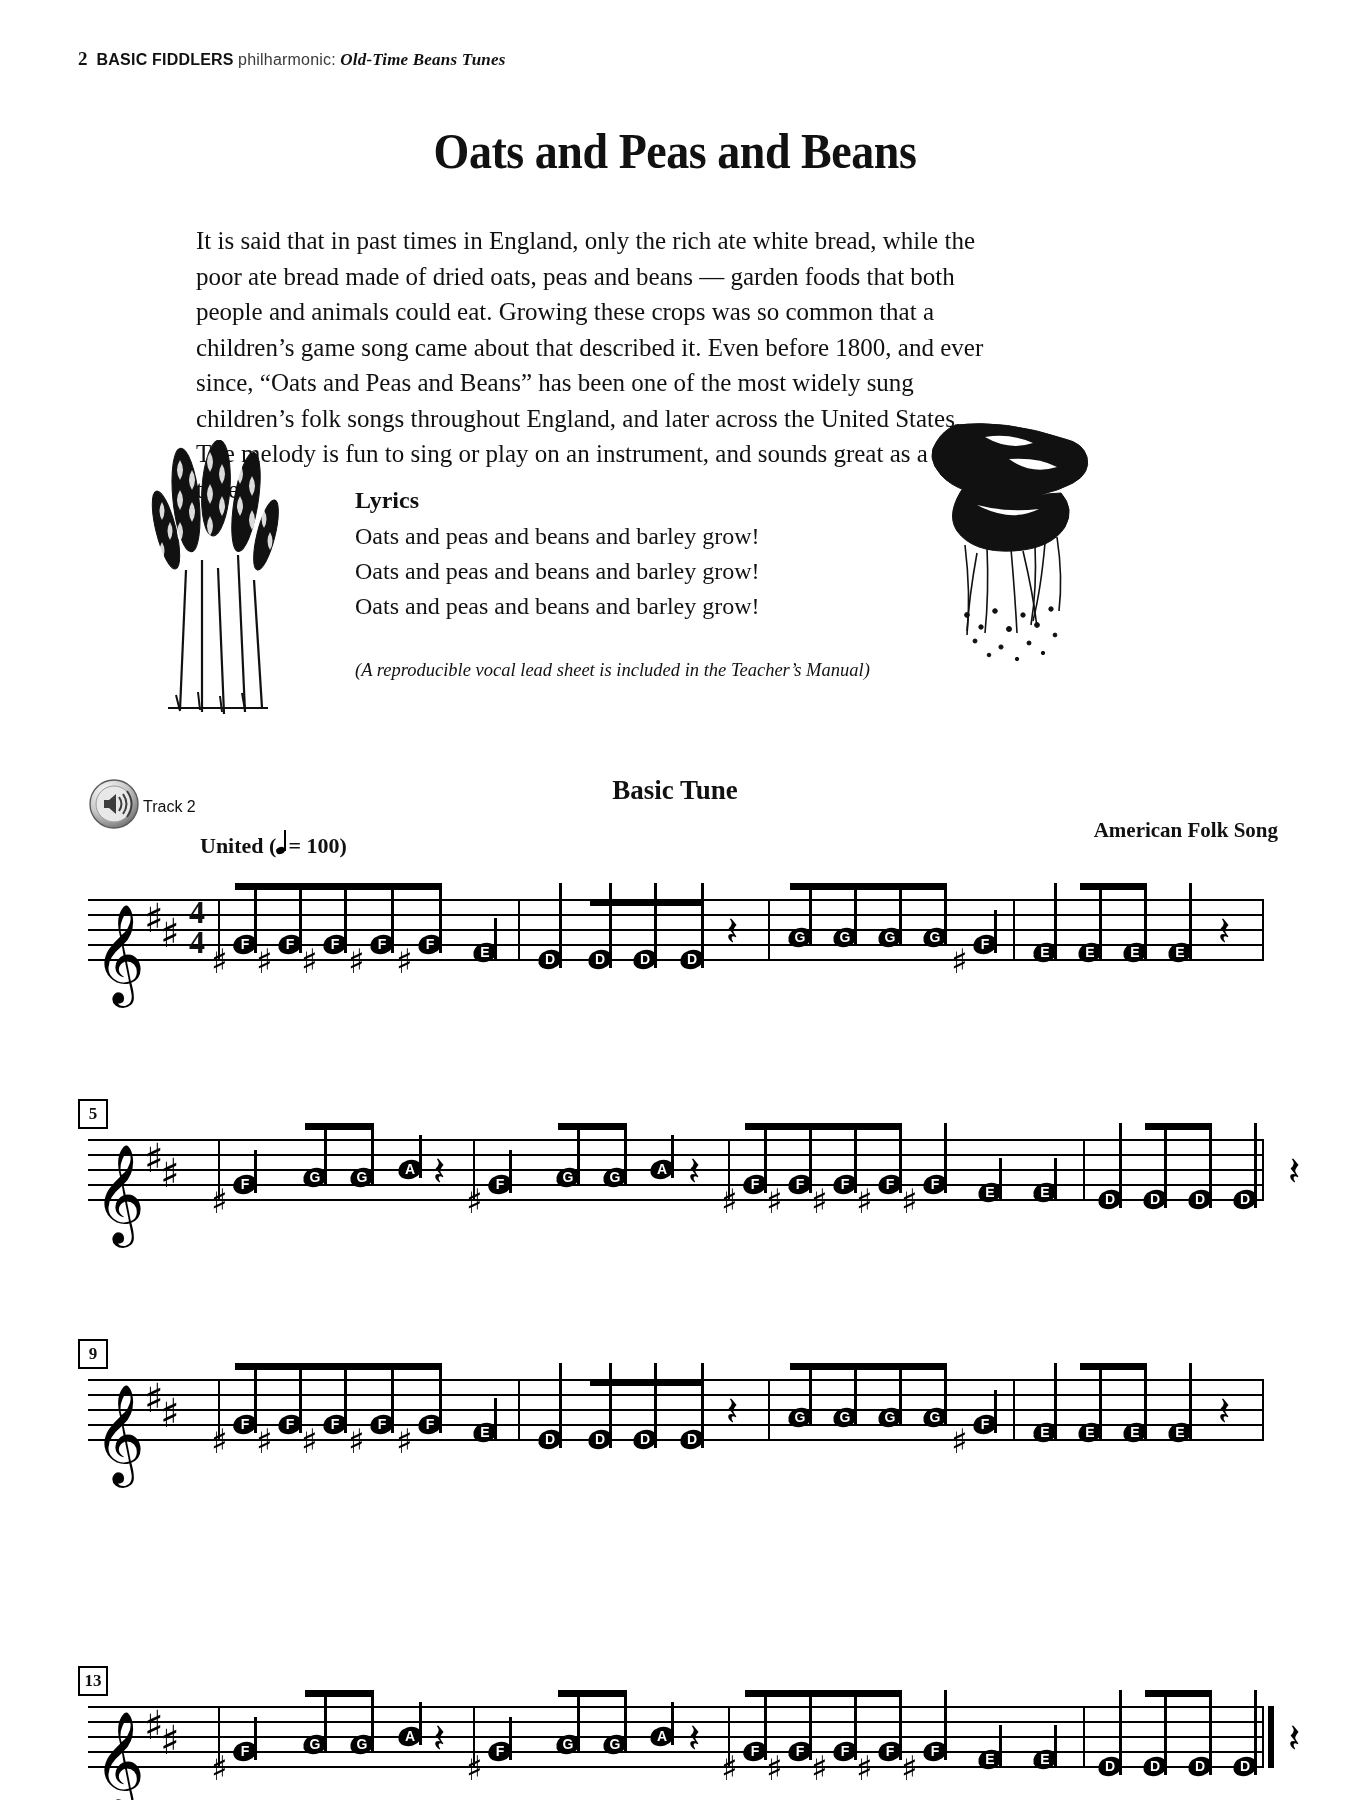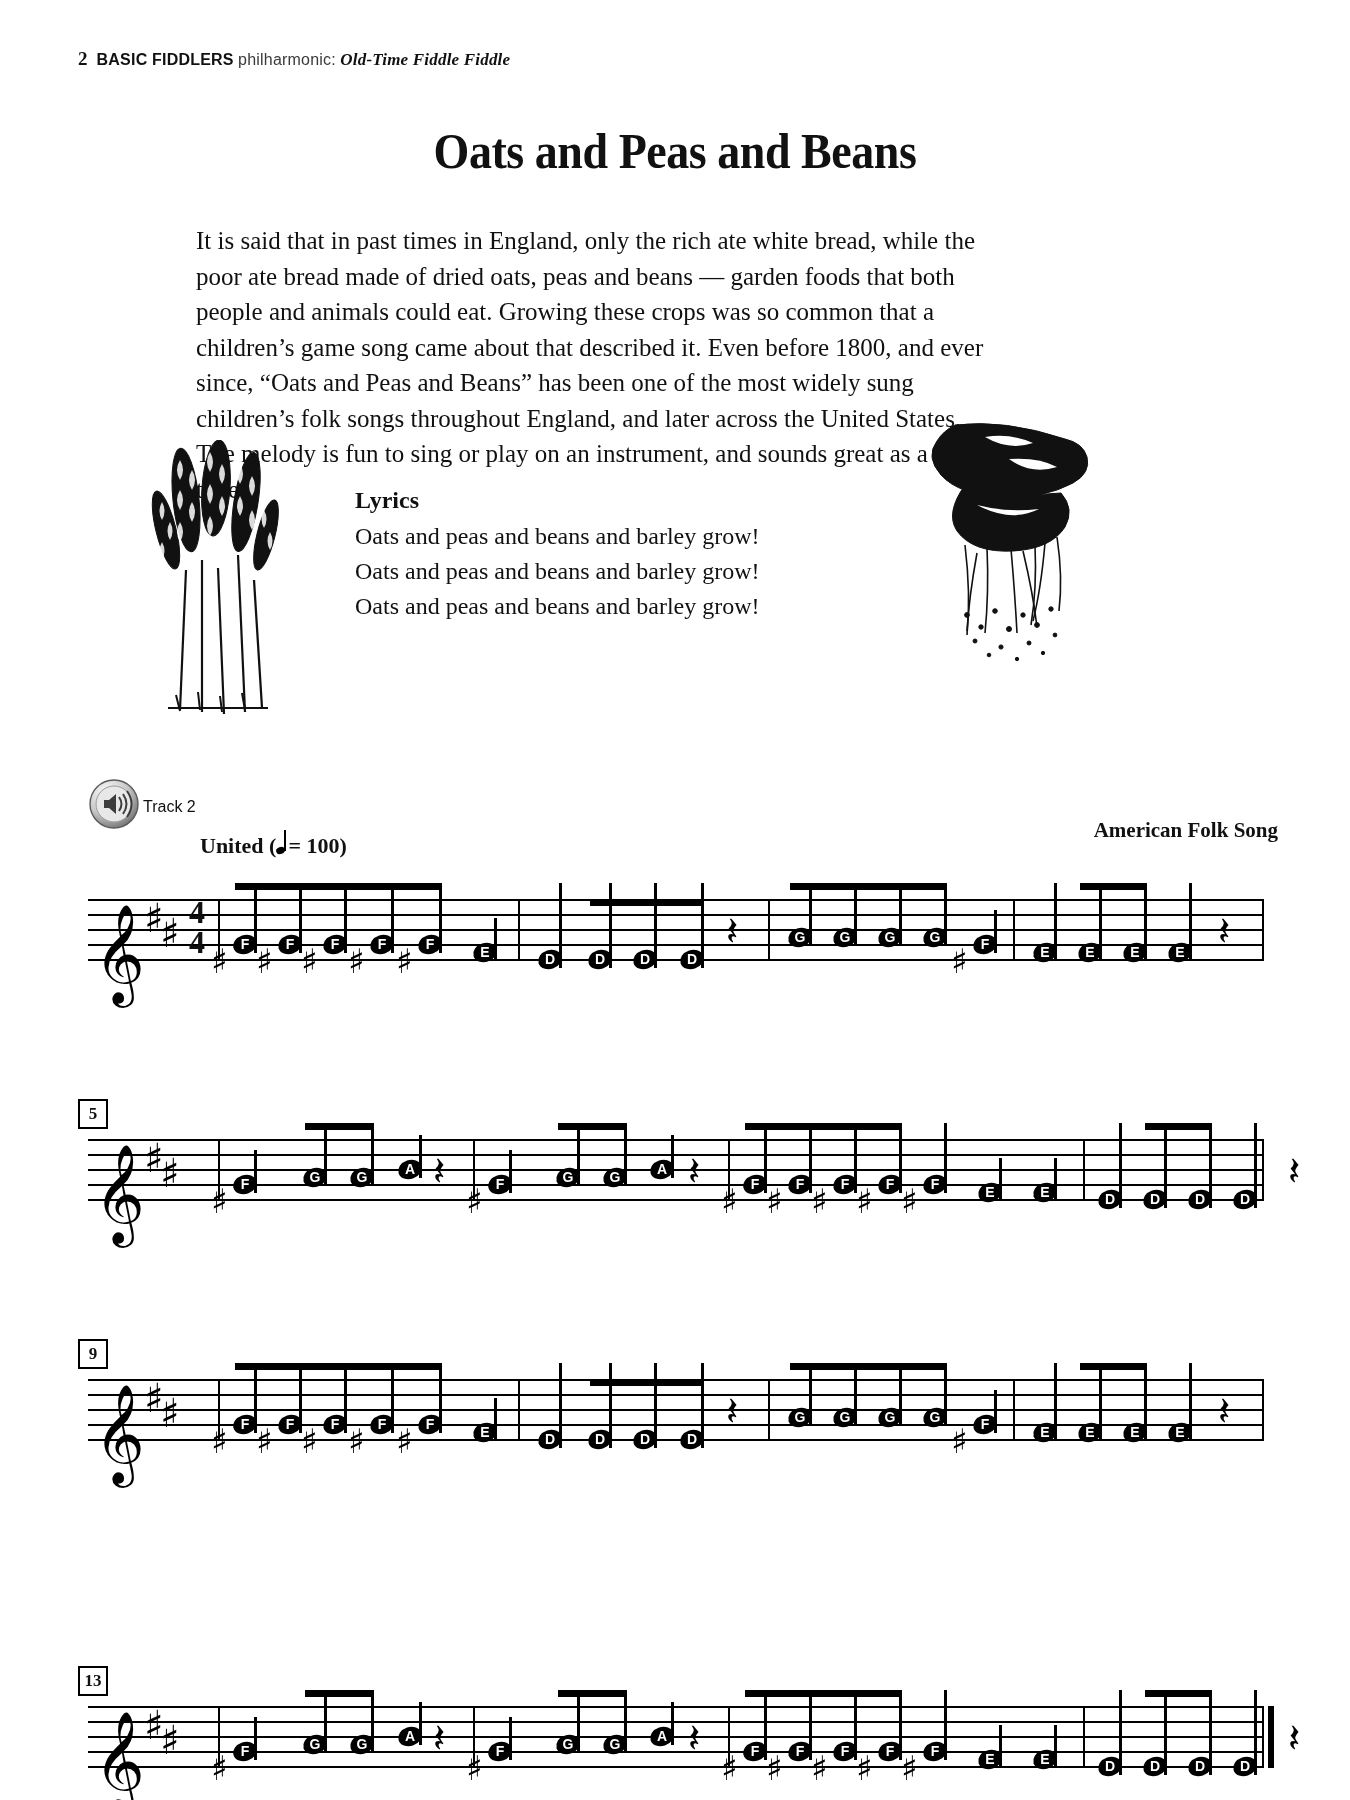--- a/index.html
+++ b/index.html
@@ -142,21 +142,21 @@
     position:absolute;font-size:40px;line-height:0;
     font-family:"DejaVu Sans",sans-serif;color:#000;
   }
 </style>
 </head>
 <body>
 
 <div class="page">
 
   <div class="runhead">
-    <span class="pgnum">2</span>&nbsp;&nbsp;<span class="basic">BASIC FIDDLERS</span>&nbsp;<span class="phil">philharmonic:</span>&nbsp;<span class="subt">Old-Time Fiddle Fiddle</span>
+    <span class="pgnum">2</span>&nbsp;&nbsp;<span class="basic">BASIC FIDDLERS</span>&nbsp;<span class="phil">philharmonic:</span>&nbsp;<span class="subt">Old-Time Beans Tunes</span>
   </div>
 
   <h1 class="title">Oats and Peas and Beans</h1>
 
   <p class="intro">It is said that in past times in England, only the rich ate white bread, while the poor ate bread made of dried oats, peas and beans — garden foods that both people and animals could eat. Growing these crops was so common that a children’s game song came about that described it. Even before 1800, and ever since, “Oats and Peas and Beans” has been one of the most widely sung children’s folk songs throughout England, and later across the United States. The melody is fun to sing or play on an instrument, and sounds great as a fiddle tune.</p>
 
   <svg class="ill ill-wheat" viewBox="0 0 145 280">
     <g fill="#111" stroke="#111">
       <path d="M30 270 L36 130" stroke-width="2.2" fill="none"></path>
       <path d="M52 272 L52 120" stroke-width="2.2" fill="none"></path>
@@ -234,38 +234,40 @@
     </g>
   </svg>
 
   <div class="lyrics">
     <div class="lyr-head">Lyrics</div>
     <div>Oats and peas and beans and barley grow!</div>
     <div>Oats and peas and beans and barley grow!</div>
     <div>Oats and peas and beans and barley grow!</div>
   </div>
 
+  <div class="note-italic">(A reproducible vocal lead sheet is included in the Teacher’s Manual)</div>
 
   <svg class="speaker" viewBox="0 0 52 52">
     <defs>
       <radialGradient id="gsp" cx="35%" cy="28%" r="80%">
         <stop offset="0%" stop-color="#ffffff"></stop>
         <stop offset="55%" stop-color="#c9c9c9"></stop>
         <stop offset="100%" stop-color="#6a6a6a"></stop>
       </radialGradient>
     </defs>
     <circle cx="26" cy="26" r="24" fill="url(#gsp)" stroke="#5a5a5a" stroke-width="1.4"></circle>
     <circle cx="26" cy="26" r="18" fill="#e8e8e8" stroke="#9a9a9a" stroke-width="1"></circle>
     <path d="M16 22 h5 l7 -6 v20 l-7 -6 h-5 z" fill="#3d3d3d"></path>
     <path d="M31 19 q5 7 0 14" stroke="#3d3d3d" stroke-width="2" fill="none"></path>
     <path d="M35 16 q7 10 0 20" stroke="#3d3d3d" stroke-width="2" fill="none"></path>
     <path d="M39 13 q9 13 0 26" stroke="#3d3d3d" stroke-width="2" fill="none"></path>
   </svg>
   <div class="track-label">Track 2</div>
 
+  <div class="basic-tune">Basic Tune</div>
   <div class="folk-credit">American Folk Song</div>
 
   <div class="tempo">
     <span>United (</span><span class="qn"><span class="head"></span><span class="stem"></span></span><span>= 100)</span>
   </div>
 
   <div id="systems-host">
       <div class="system" style="top: 855px;">
         <div class="staff">
           <div class="line l0"></div>

